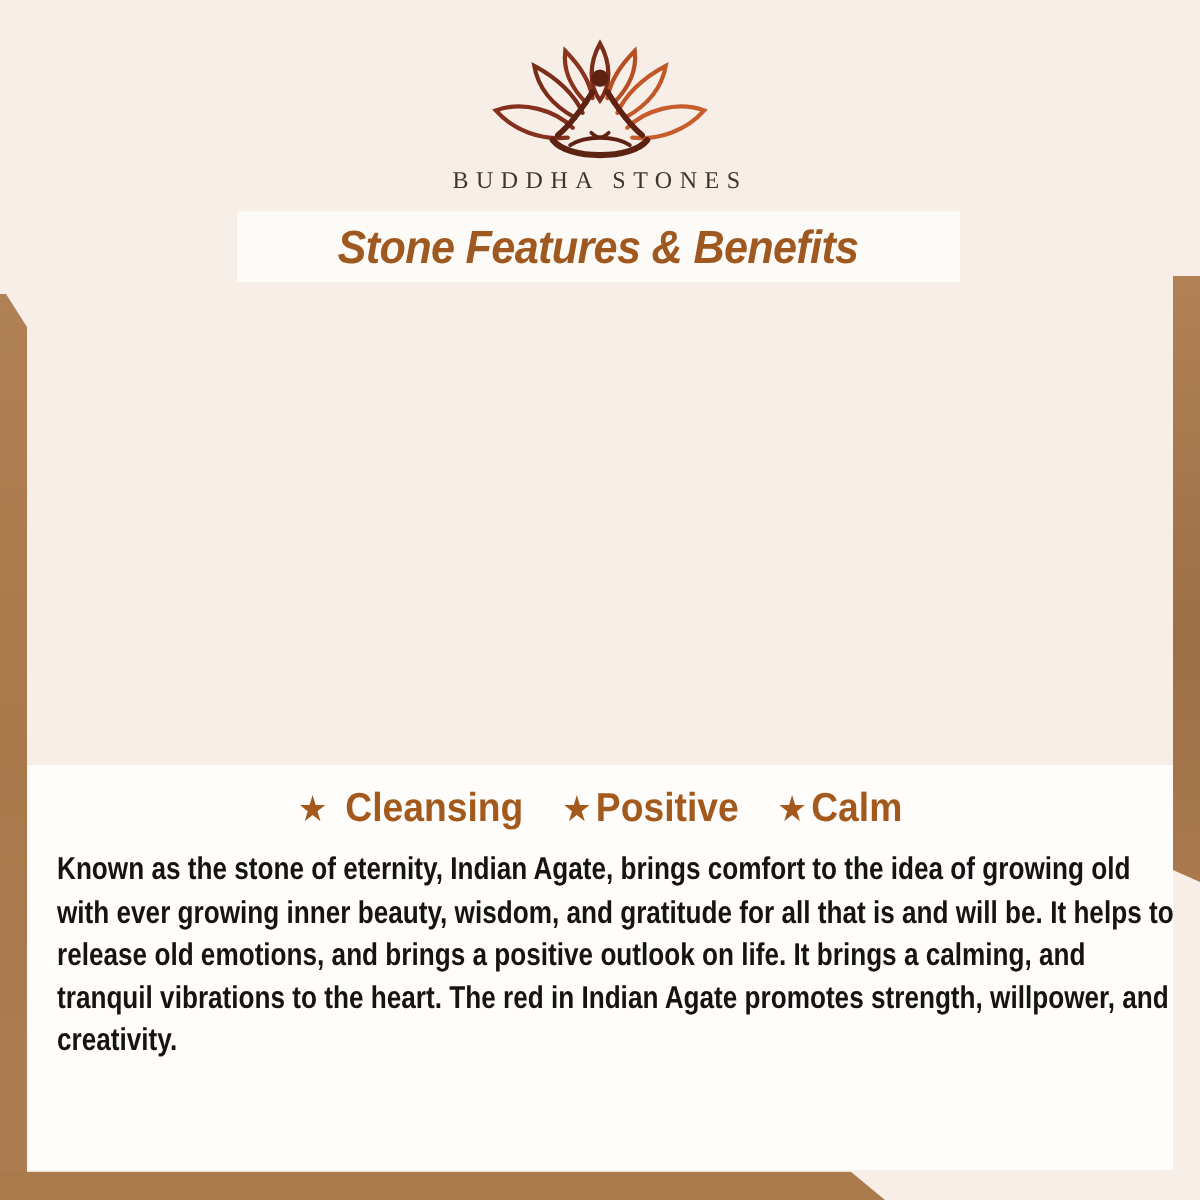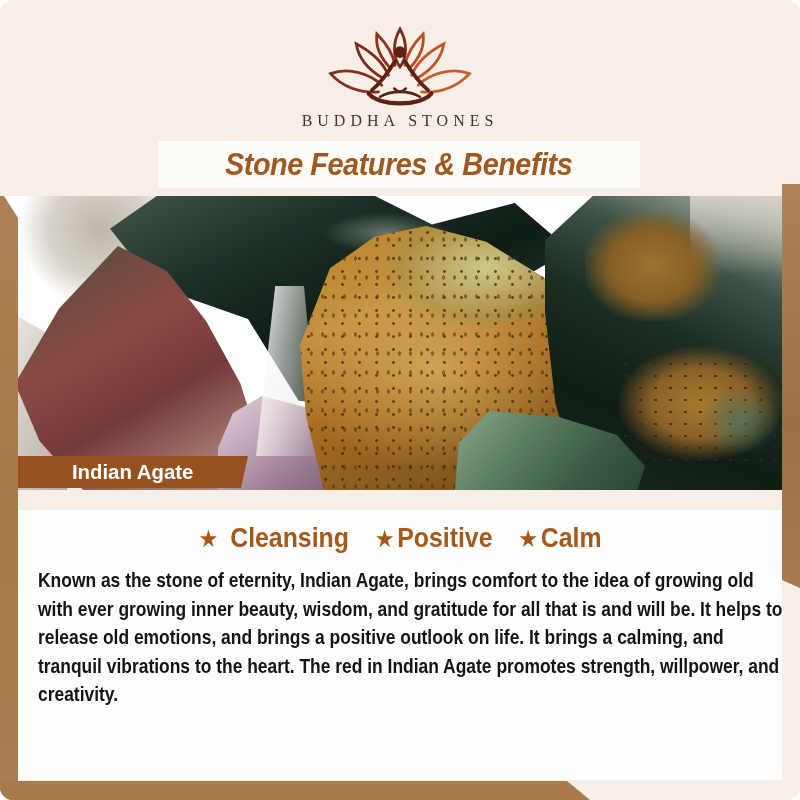--- a/index.html
+++ b/index.html
@@ -1,17 +1,17 @@
 <!DOCTYPE html>
 <html><head>
 <meta charset="utf-8">
 <style>
   html,body{margin:0;padding:0;}
   body{font-family:"Liberation Sans","DejaVu Sans",sans-serif;}
-  .canvas{position:relative;width:800px;height:800px;background:#f7eee7;overflow:hidden;border-radius:13px;}
+  .canvas{position:relative;width:800px;height:800px;background:#f7eee7;overflow:hidden;}
 
   
   .brand-logo{position:absolute;left:325px;top:24px;width:150px;height:86px;}
   .brand-name{position:absolute;left:0;top:112px;width:800px;text-align:center;
     font-family:"Liberation Serif","DejaVu Serif",serif;font-size:16px;letter-spacing:5px;
     color:#43332e;font-weight:400;}
 
   
   .title-strip{position:absolute;left:158px;top:141px;width:482px;height:47px;background:#fdfbf8;
     display:flex;align-items:center;justify-content:center;font-style:italic;}
@@ -119,39 +119,20 @@
       <path d="M66,88 C78,80 102,80 114,88" stroke-width="3.2"></path>
       <path d="M83,78 C88,83 92,83 97,78" stroke-width="3"></path>
     </g>
   </svg>
   <div class="brand-name">BUDDHA STONES</div>
 
   <div class="title-strip">
     <div class="page-title">Stone Features &amp; Benefits</div>
   </div>
 
-  <div class="photo">
-    <div class="s-fuzz-tl"></div>
-    <div class="s-darkmass"></div>
-    <div class="s-grayleft"></div>
-    <div class="s-red"></div>
-    <div class="s-pink"></div>
-    <div class="s-shine"></div>
-    <div class="s-orange"></div>
-    <div class="s-orange-speckles"></div>
-    <div class="s-rightmass"></div>
-    <div class="s-fuzz-tr"></div>
-    <div class="s-rightorange"></div>
-    <div class="s-rightorange2"></div>
-    <div class="s-teal"></div>
-    <div class="s-bottomgreen"></div>
-    <div class="label-band">
-      <span class="photo-label">Indian Agate</span>
-    </div>
-  </div>
 
   <div class="left-strip"></div>
   <div class="right-strip"></div>
   <div class="bottom-bar"></div>
 
   <div class="content-panel">
     <div class="benefits-row">
       <div class="benefit-item">
         <span class="star-icon">★</span>
         <span class="benefit-label">Cleansing</span>

